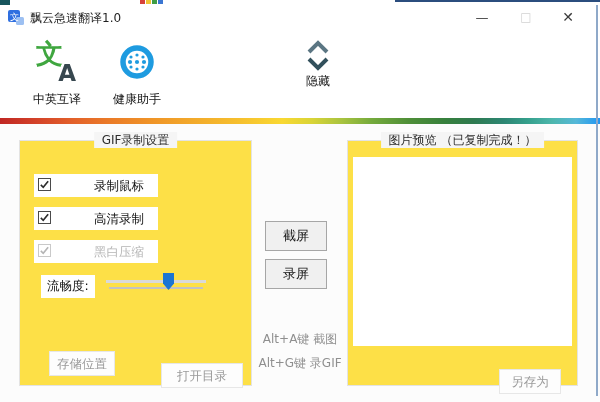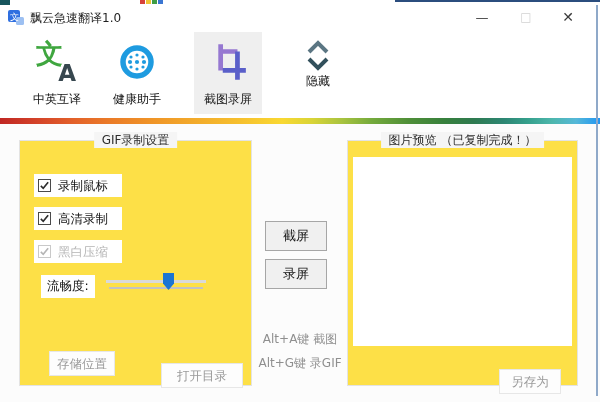--- a/index.html
+++ b/index.html
@@ -53,22 +53,22 @@
 
   
   .mainarea { top:124px; left:0; width:600px; height:278px; background:#fcfcfc; }
 
   .groupbox { position:absolute; background:#fde047; border:1px solid #e3e3e3; }
   .gb-left  { left:19px;  top:16px; width:233px; height:246px; }
   .gb-right { left:347px; top:16px; width:231px; height:246px; }
   .gb-title { position:absolute; top:-9px; left:50%; transform:translateX(-50%);
     background:#f5f5f5; padding:0 8px; font-size:12px; color:#2d2d2d; line-height:16px; white-space:nowrap; }
 
-  .cbrow { position:absolute; left:14px; display:flex; align-items:center;
-    background:#ffffff; padding:4px 14px 4px 4px; cursor:default; }
+  .cbrow { position:absolute; left:14px; display:flex; align-items:flex-start;
+    background:#ffffff; padding:4px 14px 4px 4px; cursor:default;gap:36px; }
   .cbrow-1 { top:33px; } .cbrow-2 { top:66px; } .cbrow-3 { top:99px; }
   .cbox { width:13px; height:13px; border:1px solid #4a4a4a; background:#fff;
     margin-right:7px; display:flex; align-items:center; justify-content:center; }
   .cblabel { font-size:12.5px; color:#101010; line-height:15px; white-space:nowrap; }
   .cbrow.disabled .cbox { border-color:#c9c9c9; }
   .cbrow.disabled .cblabel { color:#b5b5b5; }
 
   .sliderlabel { position:absolute; left:21px; top:134px; background:#fff;
     padding:3px 6px; font-size:12.5px; color:#101010; white-space:nowrap; }
   .slider-zone { position:absolute; left:86px; top:132px; width:100px; height:20px; }
@@ -142,29 +142,20 @@
           <circle cx="21" cy="21" r="2.1" fill="#1e9be0"></circle>
           <circle cx="28" cy="21" r="2.1" fill="#1e9be0"></circle>
           <circle cx="15" cy="26" r="1.6" fill="#1e9be0"></circle>
           <circle cx="27" cy="26" r="1.6" fill="#1e9be0"></circle>
           <circle cx="21" cy="28" r="1.6" fill="#1e9be0"></circle>
         </svg>
       </div>
       <div class="tlabel">健康助手</div>
     </div>
 
-    <div class="titem ti-3">
-      <div class="ticon">
-        <svg width="42" height="42" viewBox="0 0 40 40">
-          <path d="M13 3 V28 M13 10 H29" fill="none" stroke="#9678d1" stroke-width="4.5"></path>
-          <path d="M29 10 V37 M15 28 H37" fill="none" stroke="#5a5fc9" stroke-width="4.5"></path>
-        </svg>
-      </div>
-      <div class="tlabel">截图录屏</div>
-    </div>
 
     <div class="titem ti-4">
       <div class="ticon">
         <svg width="26" height="34" viewBox="0 0 26 34">
           <polyline points="4,13 13,4 22,13" fill="none" stroke="#5b7683" stroke-width="4"></polyline>
           <polyline points="4,20 13,29 22,20" fill="none" stroke="#32505c" stroke-width="4"></polyline>
         </svg>
       </div>
       <div class="tlabel">隐藏</div>
     </div>

